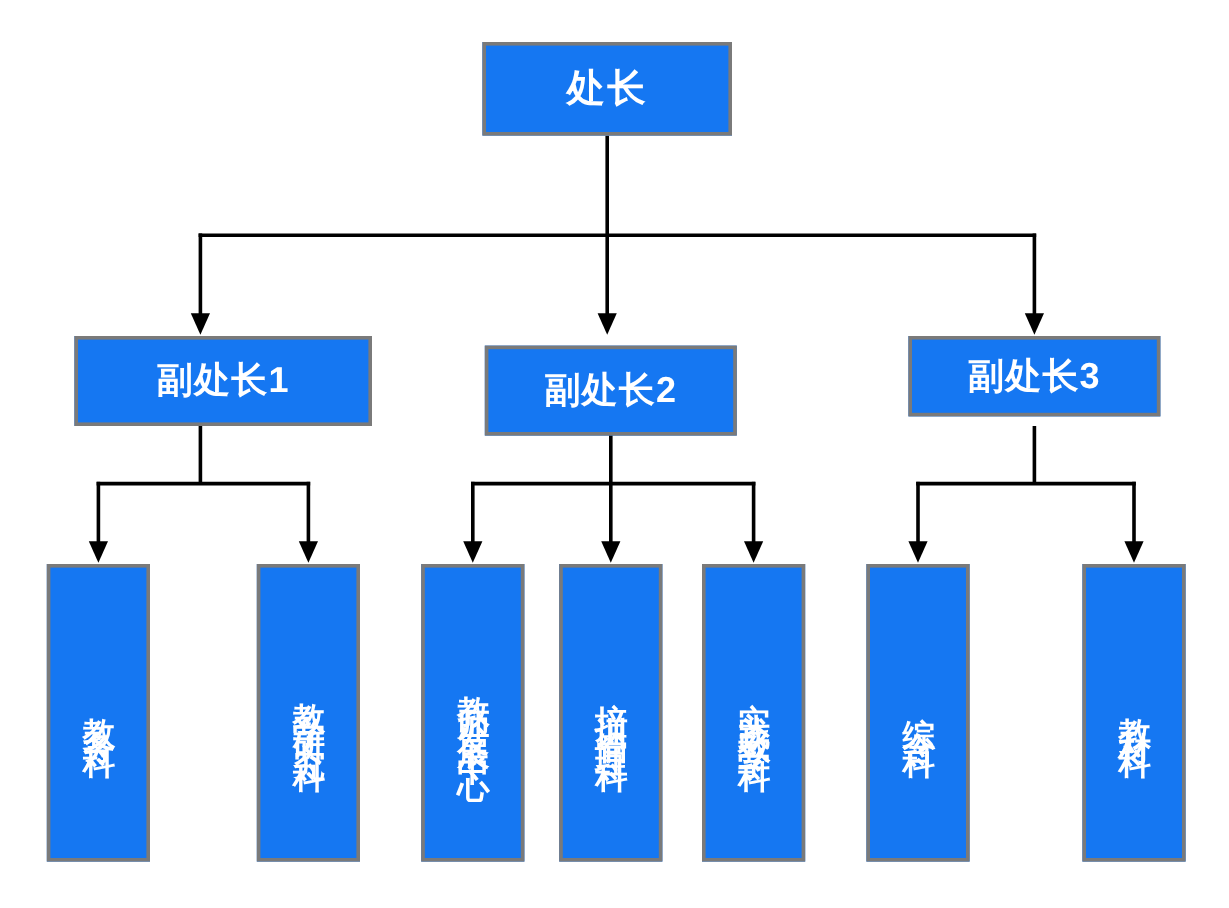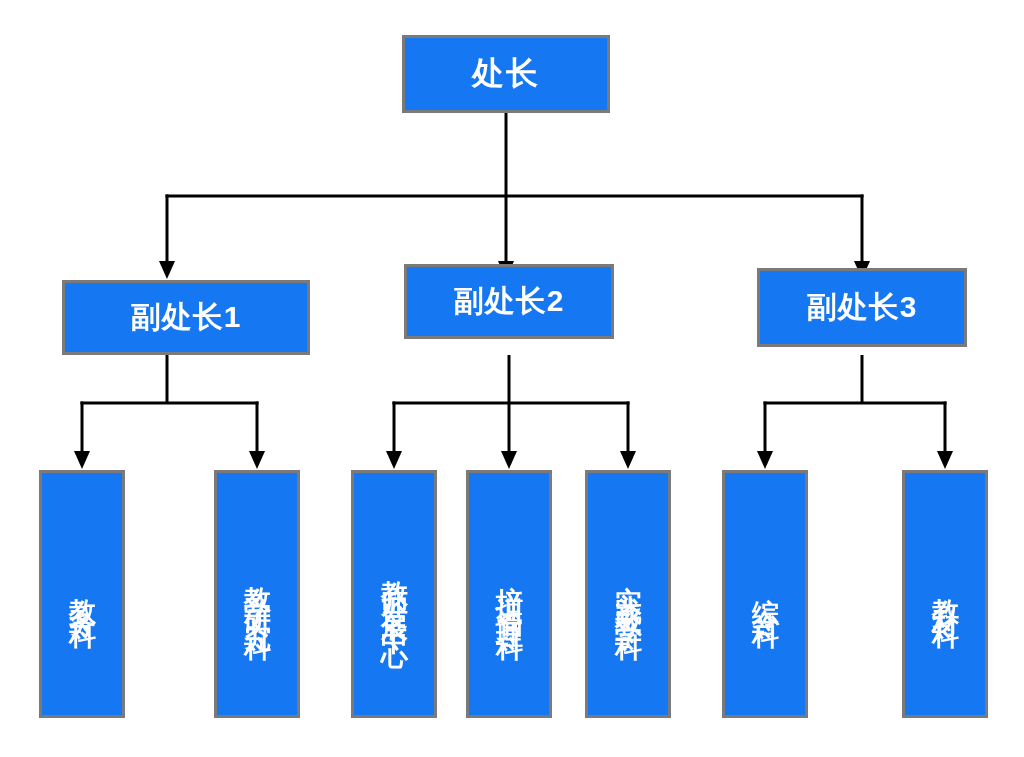--- a/index.html
+++ b/index.html
@@ -35,22 +35,22 @@
   .v-node {
     writing-mode: vertical-rl;
     text-orientation: upright;
     font-size: 27px;
     letter-spacing: 12px;
     line-height: 1;
   }
   
   #node-root { left: 402px; top: 35px;  width: 208px; height: 78px; }
   #node-d1   { left: 62px;  top: 280px; width: 248px; height: 75px; }
-  #node-d2   { left: 404px; top: 264px; width: 210px; height: 75px; }
-  #node-d3   { left: 757px; top: 268px; width: 210px; height: 79px; }
+  #node-d2   { left: 404px; top: 288px; width: 210px; height: 75px; }
+  #node-d3   { left: 757px; top: 280px; width: 210px; height: 67px; }
   #node-s1   { left: 39px;  top: 470px; width: 86px; height: 248px; }
   #node-s2   { left: 214px; top: 470px; width: 86px; height: 248px; }
   #node-s3   { left: 351px; top: 470px; width: 86px; height: 248px; }
   #node-s4   { left: 466px; top: 470px; width: 86px; height: 248px; }
   #node-s5   { left: 585px; top: 470px; width: 86px; height: 248px; }
   #node-s6   { left: 722px; top: 470px; width: 86px; height: 248px; }
   #node-s7   { left: 902px; top: 470px; width: 86px; height: 248px; }
 </style>
 </head>
 <body>

